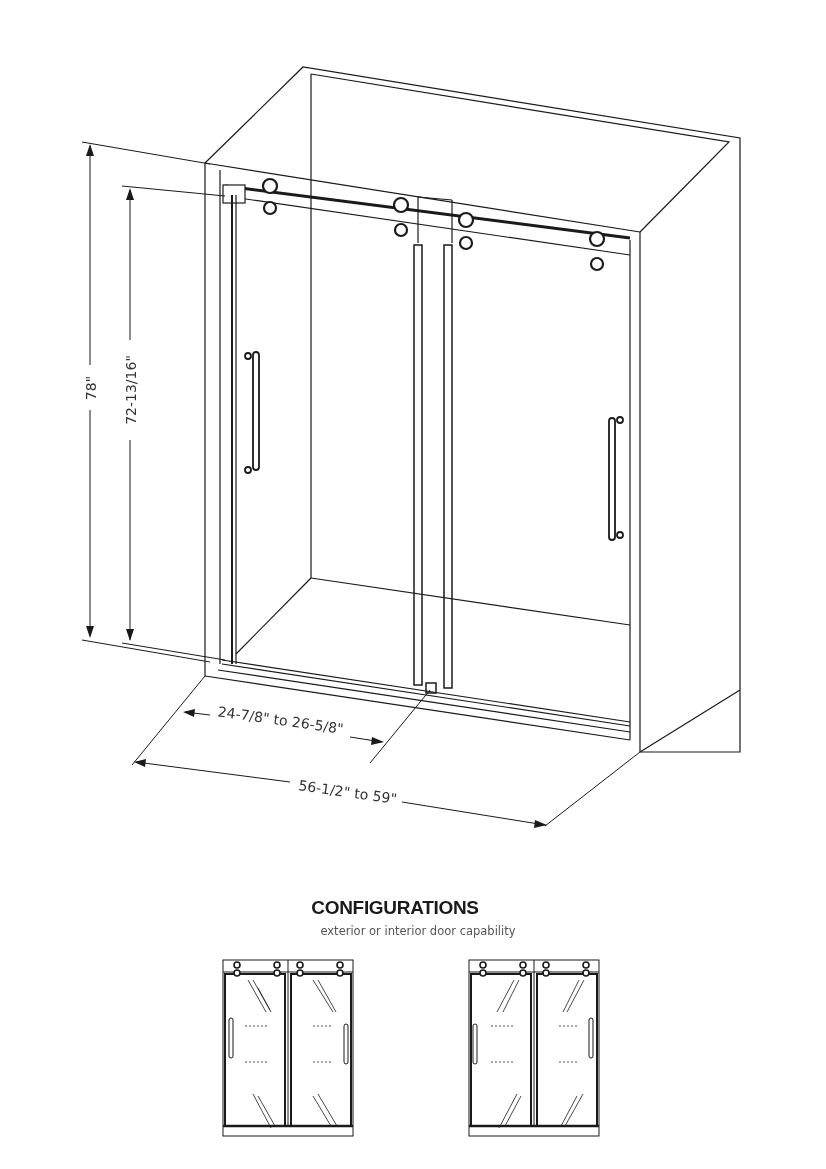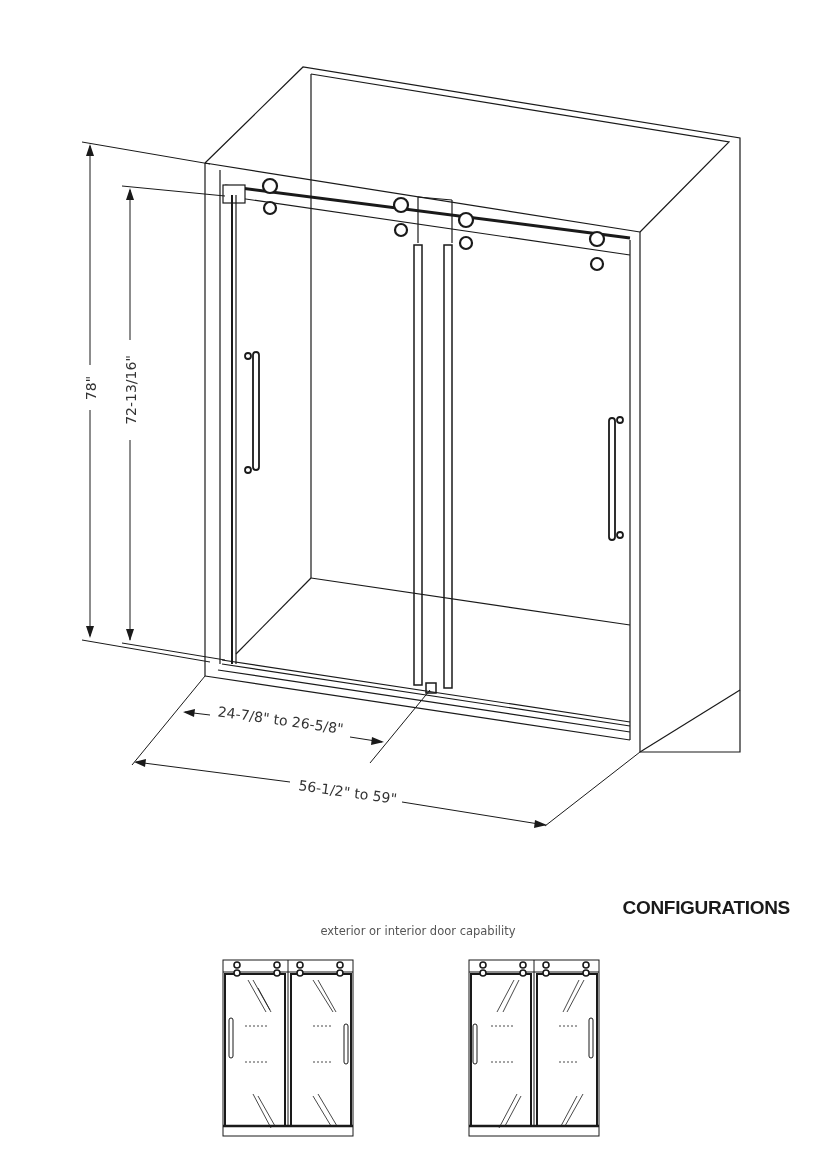--- a/index.html
+++ b/index.html
@@ -1,19 +1,19 @@
 <!DOCTYPE html>
 <html><head>
 <meta charset="utf-8">
 <style>
   html, body { margin: 0; padding: 0; background: #ffffff; }
   body { width: 826px; height: 1169px; position: relative; overflow: hidden; font-family: "DejaVu Sans", sans-serif; }
   svg { position: absolute; left: 0; top: 0; }
   .dim-text { font-family: "DejaVu Sans", sans-serif; font-size: 14px; fill: #333; }
-  .title { position: absolute; left: 0; width: 790px; top: 897px; text-align: right; font-family: "Liberation Sans", sans-serif; font-weight: bold; font-size: 19px; color: #1a1a1a; letter-spacing: -0.3px; }
+  .title { position: absolute; left: 0; width: 790px; top: 897px; text-align: center; font-family: "Liberation Sans", sans-serif; font-weight: bold; font-size: 19px; color: #1a1a1a; letter-spacing: -0.3px; }
   .subtitle { position: absolute; left: 0; width: 836px; top: 924px; text-align: center; font-family: "DejaVu Sans", sans-serif; font-size: 11.5px; color: #555; }
 </style>
 </head>
 <body>
 
 <svg width="826" height="1169" viewBox="0 0 826 1169">
   <g stroke="#1a1a1a" fill="none" stroke-width="1.2">
 
     <g>
       <polyline points="205,163 303,67 740,138 740,752 640,752"></polyline>

